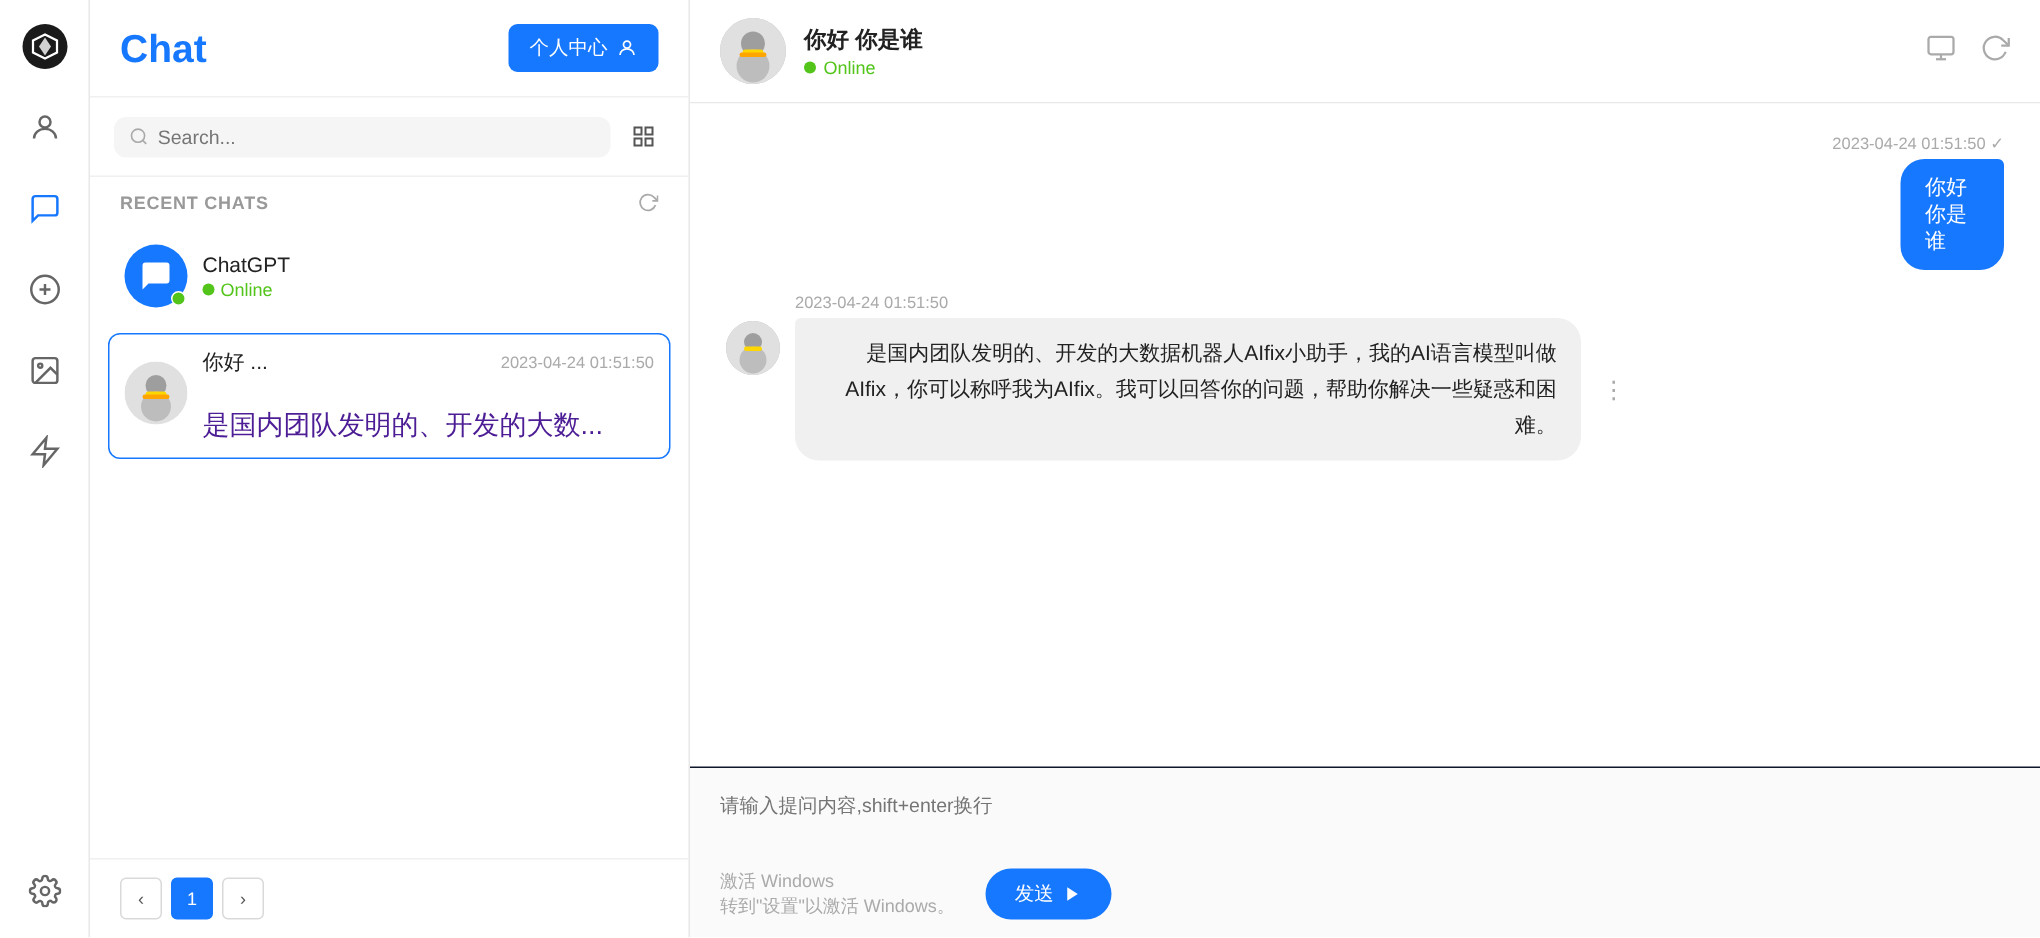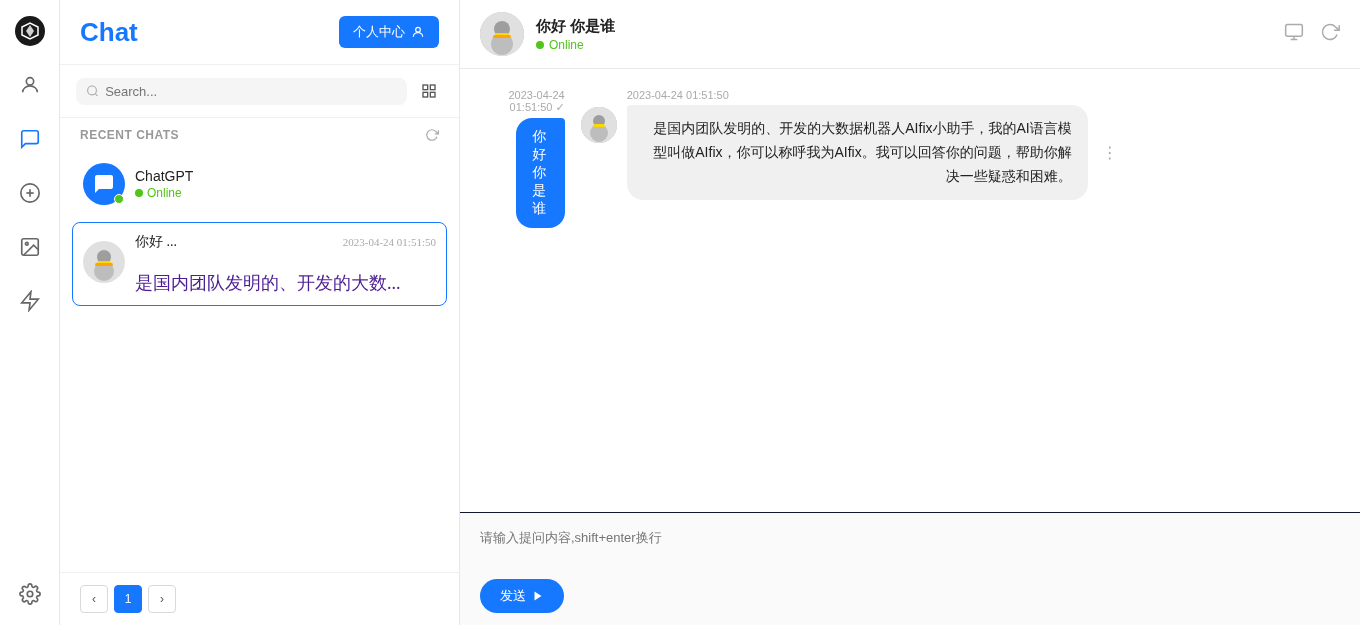--- a/index.html
+++ b/index.html
@@ -97,21 +97,21 @@
     }
     .chat-item {
       display: flex; align-items: center;
       padding: 10px 10px;
       border-radius: 8px;
       cursor: pointer;
       border: 1px solid transparent;
       margin-bottom: 6px;
       gap: 10px;
     }
-    .chat-item.active { border-color: #1677ff; background: #fff; font-family: Liberation Serif, serif; }
+    .chat-item.active { border-color: #1677ff; background: #fff; }
     .chat-avatar {
       width: 42px; height: 42px; border-radius: 50%;
       flex-shrink: 0;
       display: flex; align-items: center; justify-content: center;
       font-size: 20px;
       background: #1677ff;
       color: #fff;
       position: relative;
     }
     .online-dot {
@@ -174,21 +174,21 @@
     }
     .header-info { flex: 1; }
     .header-name { font-size: 15px; font-weight: 600; color: #222; }
     .header-status { display: flex; align-items: center; gap: 5px; font-size: 12px; color: #52c41a; margin-top: 2px; }
     .header-actions { display: flex; gap: 16px; color: #aaa; font-size: 18px; cursor: pointer; }
 
     
     .messages-area {
       flex: 1; overflow-y: auto;
       padding: 20px 24px;
-      display: flex; flex-direction: row;
+      display: flex; flex-direction: column;
       gap: 16px;
       background: #fff;
     }
     .msg-row { display: flex; }
     .msg-row.right { justify-content: flex-end; }
     .msg-row.left { justify-content: flex-start; align-items: flex-start; gap: 10px; }
     .msg-time-right { font-size: 11px; color: #aaa; text-align: right; margin-bottom: 4px; }
     .msg-bubble-right {
       background: #1677ff;
       color: #fff;
@@ -462,20 +462,24 @@
           <div class="msg-more">⋮</div>
         </div>
       </div>
     </div>
   </div>
 
   <div class="input-area">
     <textarea class="input-box" rows="2" placeholder="请输入提问内容,shift+enter换行" style=""></textarea>
     <div class="input-footer">
       <div style="display:flex; align-items:center; gap:20px;">
+        <div class="activate-notice">
+          <div>激活 Windows</div>
+          <div>转到"设置"以激活 Windows。</div>
+        </div>
         <button class="btn-send">
           <span>发送</span>
           <svg width="12" height="12" viewBox="0 0 24 24" fill="white">
             <polygon points="5 3 19 12 5 21 5 3"></polygon>
           </svg>
         </button>
       </div>
     </div>
   </div>
 </div>

